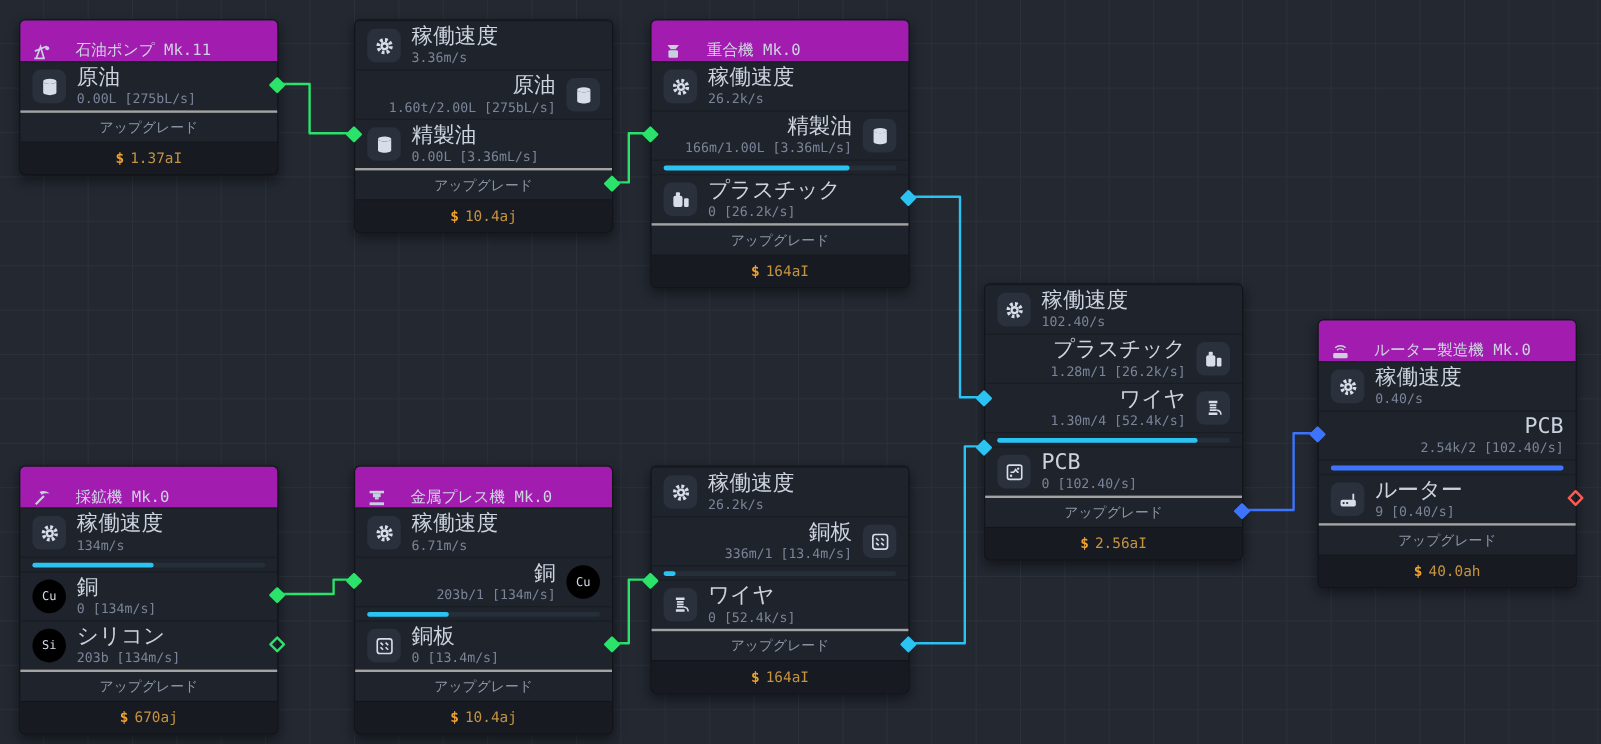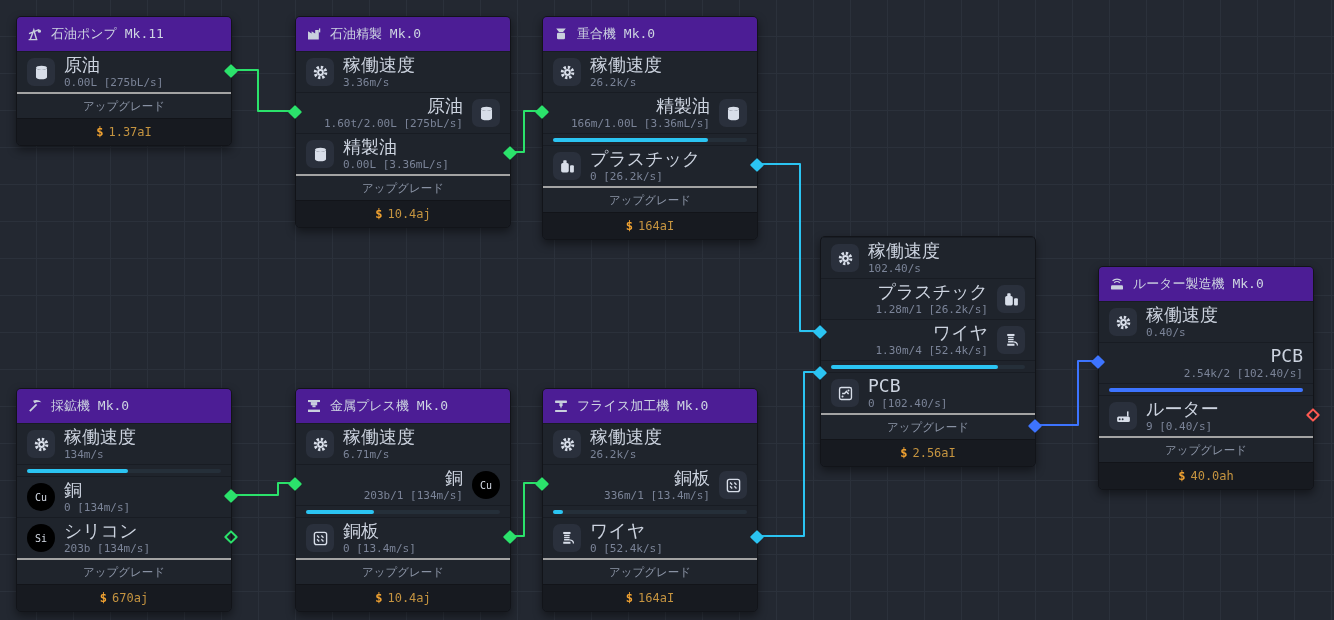--- a/index.html
+++ b/index.html
@@ -8,22 +8,22 @@
     position:relative;overflow:hidden;
     background-color:#232831;
     background-image:linear-gradient(#2b313b 1px,transparent 1px),
                      linear-gradient(90deg,#2b313b 1px,transparent 1px);
     background-size:37px 37px;background-position:-1px -1px;
     font-family:"DejaVu Sans Mono","DejaVu Sans",sans-serif;
   }
   #wires{position:absolute;left:0;top:0;z-index:0}
   .node{position:absolute;width:216px;background:#1f242c;border:1px solid #121419;
         border-radius:5px;box-shadow:0 4px 10px rgba(0,0,0,.45);z-index:1}
-  .nhead{display:flex;align-items:center;gap:8px;height:34px;padding:0 10px;
-         background:#4c1d95;border-radius:4px 4px 0 0;color:#cdd4e1;font-size:13px}
+  .nhead{display:flex;align-items:flex-end;gap:20px;height:34px;padding:0 10px;
+         background:#a21caf;border-radius:4px 4px 0 0;color:#cdd4e1;font-size:13px}
   .htitle{white-space:nowrap;overflow:hidden}
   .hicon{display:flex}
   .hicon svg{width:16px;height:16px}
   .row{display:flex;align-items:center;gap:9px;height:41px;padding:0 10px;border-top:1px solid #181c23}
   .ibox{flex:0 0 28px;width:28px;height:28px;border-radius:7px;background:#2a303c;
         display:flex;align-items:center;justify-content:center}
   .ibox svg{width:17px;height:17px}
   .circle{border-radius:50%;background:#000000}
   .sym{font-size:10px;color:#d5dbe6}
   .col{display:flex;flex-direction:column;gap:3px;min-width:0}
@@ -162,28 +162,20 @@
     <div class="uplbl">アップグレード</div>
     <div class="price">
       <span class="cur">$</span>
       <span class="amt">1.37aI</span>
     </div>
   </div>
   <i class="port out green" style="top:49px"></i>
 </div>
 
 <div class="node" style="left:295px;top:16px">
-  <div class="nhead">
-    <span class="hicon">
-        <svg viewBox="0 0 20 20">
-          <use href="#i-factory"></use>
-        </svg>
-      </span>
-    <span class="htitle">石油精製 Mk.0</span>
-  </div>
   <div class="row">
     <span class="ibox">
         <svg viewBox="0 0 20 20">
           <use href="#i-gear"></use>
         </svg>
       </span>
     <div class="col">
       <div class="lbl">稼働速度</div>
       <div class="val">3.36m/s</div>
     </div>
@@ -498,28 +490,20 @@
     <div class="price">
       <span class="cur">$</span>
       <span class="amt">10.4aj</span>
     </div>
   </div>
   <i class="port in green" style="top:90px"></i>
   <i class="port out green" style="top:143px"></i>
 </div>
 
 <div class="node" style="left:542px;top:388px">
-  <div class="nhead">
-    <span class="hicon">
-        <svg viewBox="0 0 20 20">
-          <use href="#i-mill"></use>
-        </svg>
-      </span>
-    <span class="htitle">フライス加工機 Mk.0</span>
-  </div>
   <div class="row">
     <span class="ibox">
         <svg viewBox="0 0 20 20">
           <use href="#i-gear"></use>
         </svg>
       </span>
     <div class="col">
       <div class="lbl">稼働速度</div>
       <div class="val">26.2k/s</div>
     </div>

